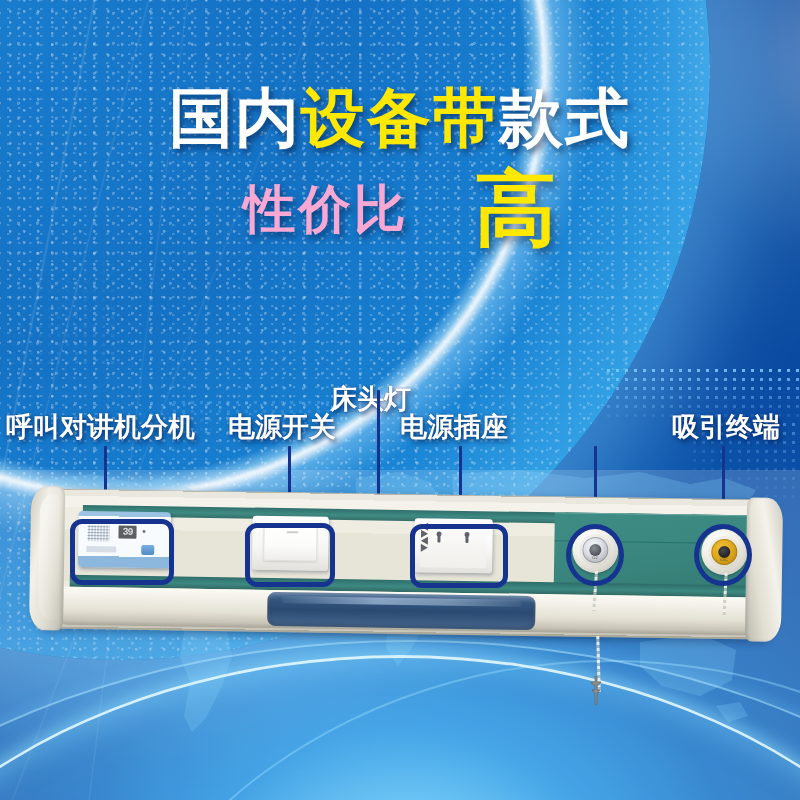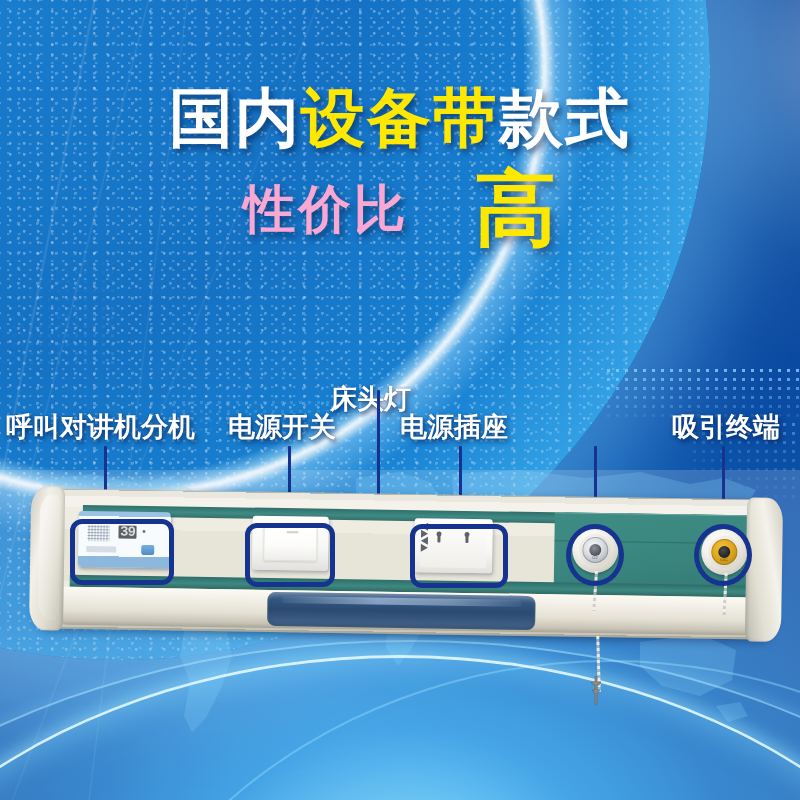--- a/index.html
+++ b/index.html
@@ -288,21 +288,21 @@
   }
   .ic-grille {
     position: absolute; left: 9px; top: 14px; width: 22px; height: 16px;
     background-image: radial-gradient(circle, rgba(95,115,140,.85) 0 .9px, rgba(0,0,0,0) 1.2px);
     background-size: 3px 3px;
     opacity: .85;
   }
   .ic-display {
     position: absolute; left: 40px; top: 14px; width: 18px; height: 13px;
     background: #5d5f63; border-radius: 1px;
-    color: #d8dadd; font-size: 14px; font-weight: bold;
+    color: #d8dadd; font-size: 10px; font-weight: bold;
     font-family: "Liberation Mono","DejaVu Sans Mono",monospace;
     text-align: center; line-height: 13px; letter-spacing: -1px;
   }
   .ic-led {
     position: absolute; left: 64px; top: 18px; width: 3px; height: 3px;
     background: #6d7076; border-radius: 50%;
   }
   .ic-btn {
     position: absolute; left: 63px; top: 33px; width: 13px; height: 10px;
     background: linear-gradient(180deg,#79aee0,#4f8cc6); border-radius: 2px;

